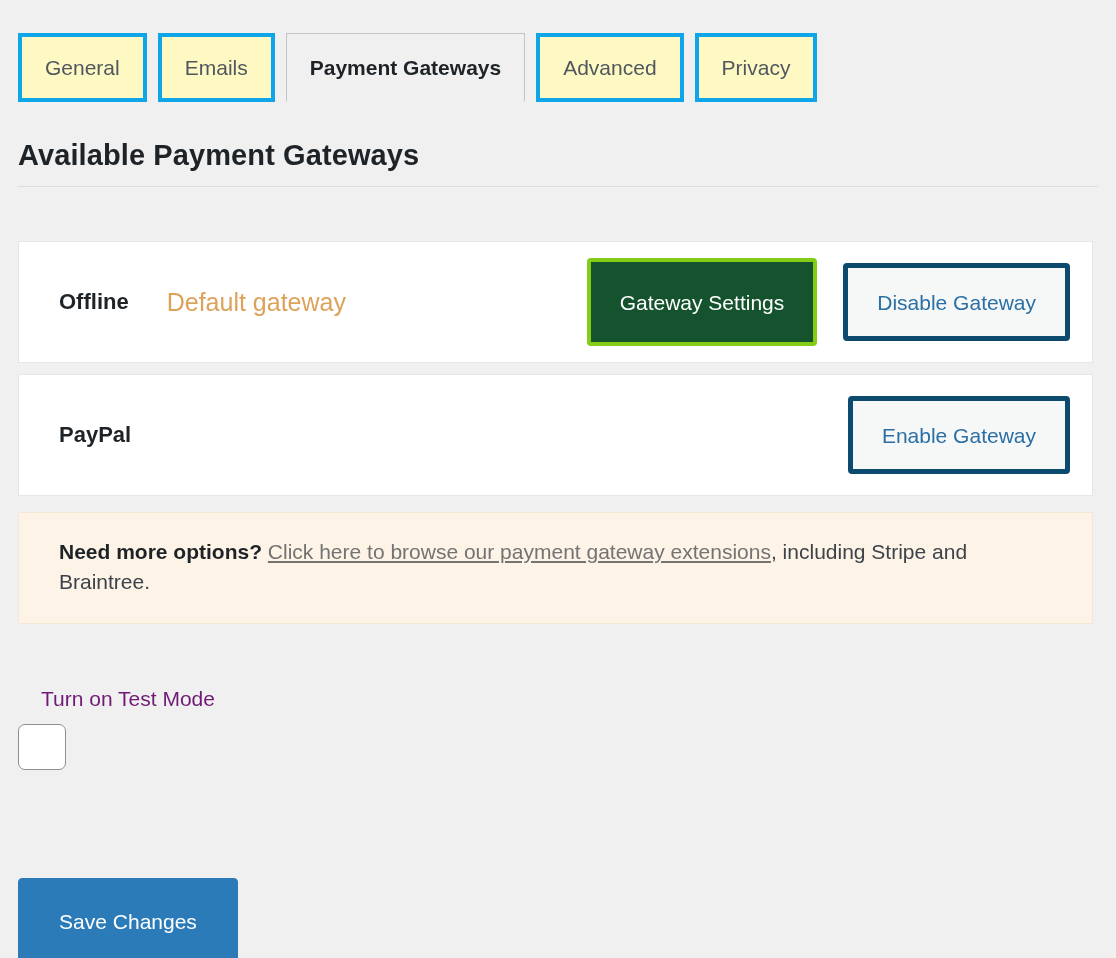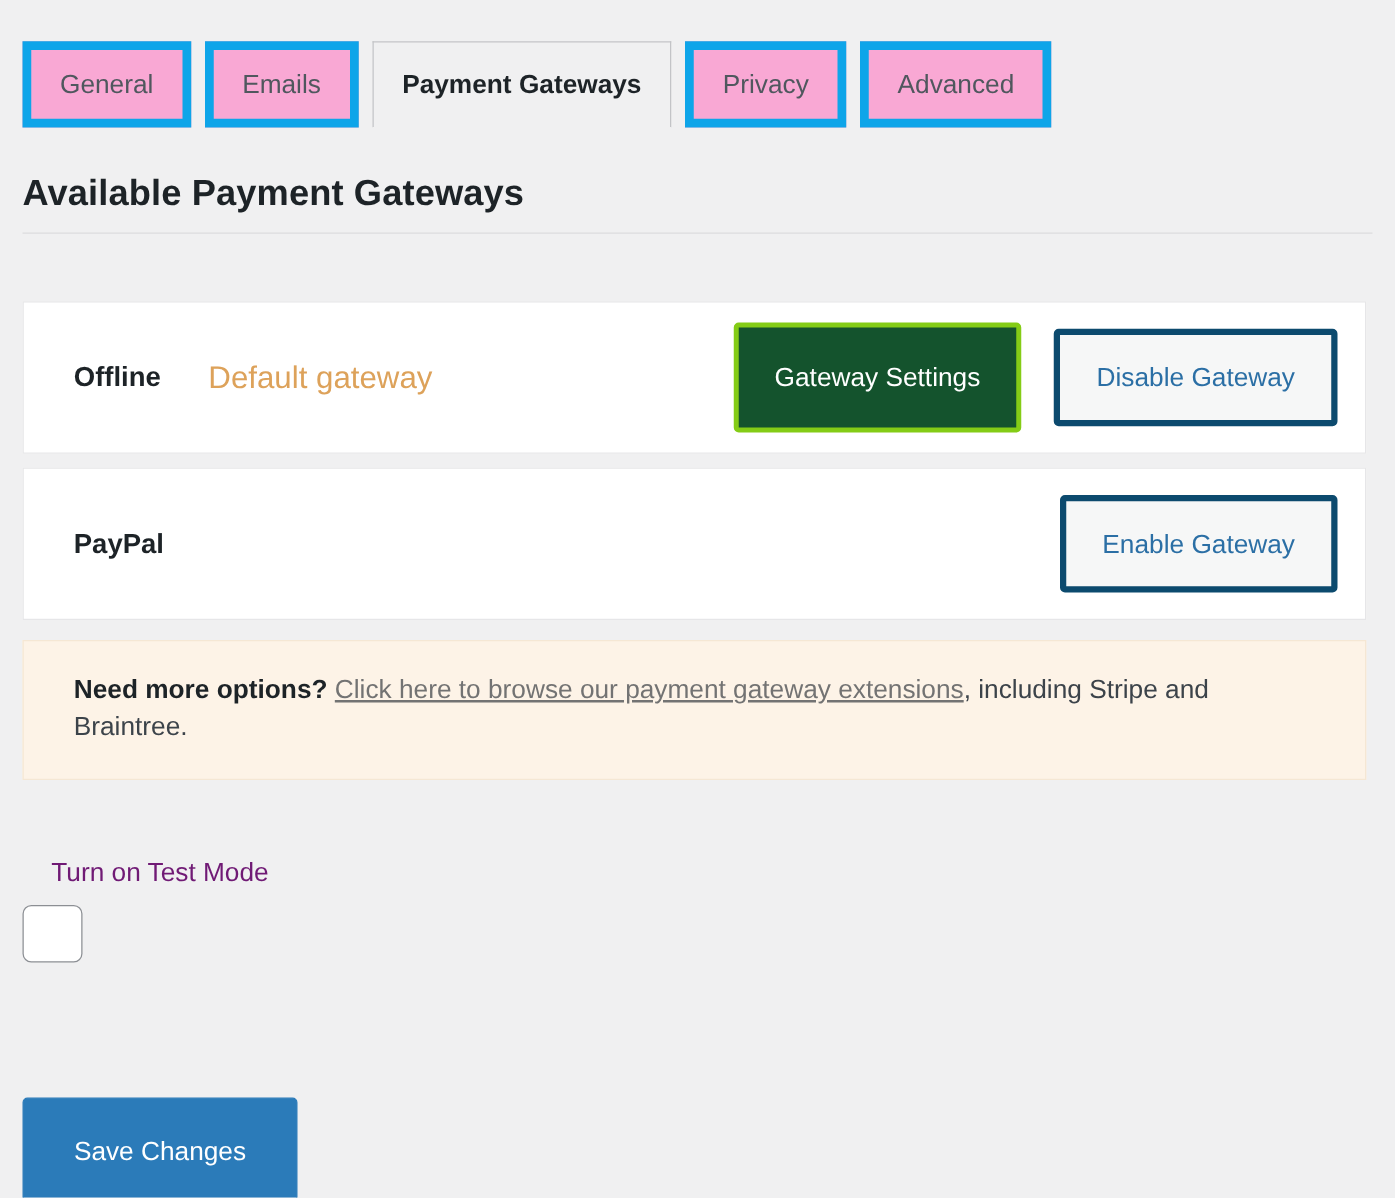--- a/index.html
+++ b/index.html
@@ -32,22 +32,22 @@
   }
   .tab {
     box-sizing: border-box;
     height: 69px;
     padding: 0 23px;
     display: flex;
     align-items: center;
     justify-content: center;
     font-size: 21px;
     line-height: 1;
-    background: #f9a8d4;
-    border: 7px solid #0ea5e9;
+    background: #fef9c3;
+    border: 4px solid #0ea5e9;
     color: #50575e;
     cursor: pointer;
     white-space: nowrap;
   }
   .tab.active {
     background: #f0f0f1;
     border: 1px solid #c3c4c7;
     border-bottom-color: #f0f0f1;
     color: #1d2327;
     font-weight: bold;
@@ -217,24 +217,24 @@
     <div class="tab">
       <span>General</span>
     </div>
     <div class="tab">
       <span>Emails</span>
     </div>
     <div class="tab active">
       <span>Payment Gateways</span>
     </div>
     <div class="tab">
+      <span>Advanced</span>
+    </div>
+    <div class="tab">
       <span>Privacy</span>
-    </div>
-    <div class="tab">
-      <span>Advanced</span>
     </div>
   </div>
 
   <div class="section-heading">Available Payment Gateways</div>
   <div class="divider"></div>
 
   <div class="gateways">
 
     <div class="gateway-row">
       <span class="gateway-name">Offline</span>

